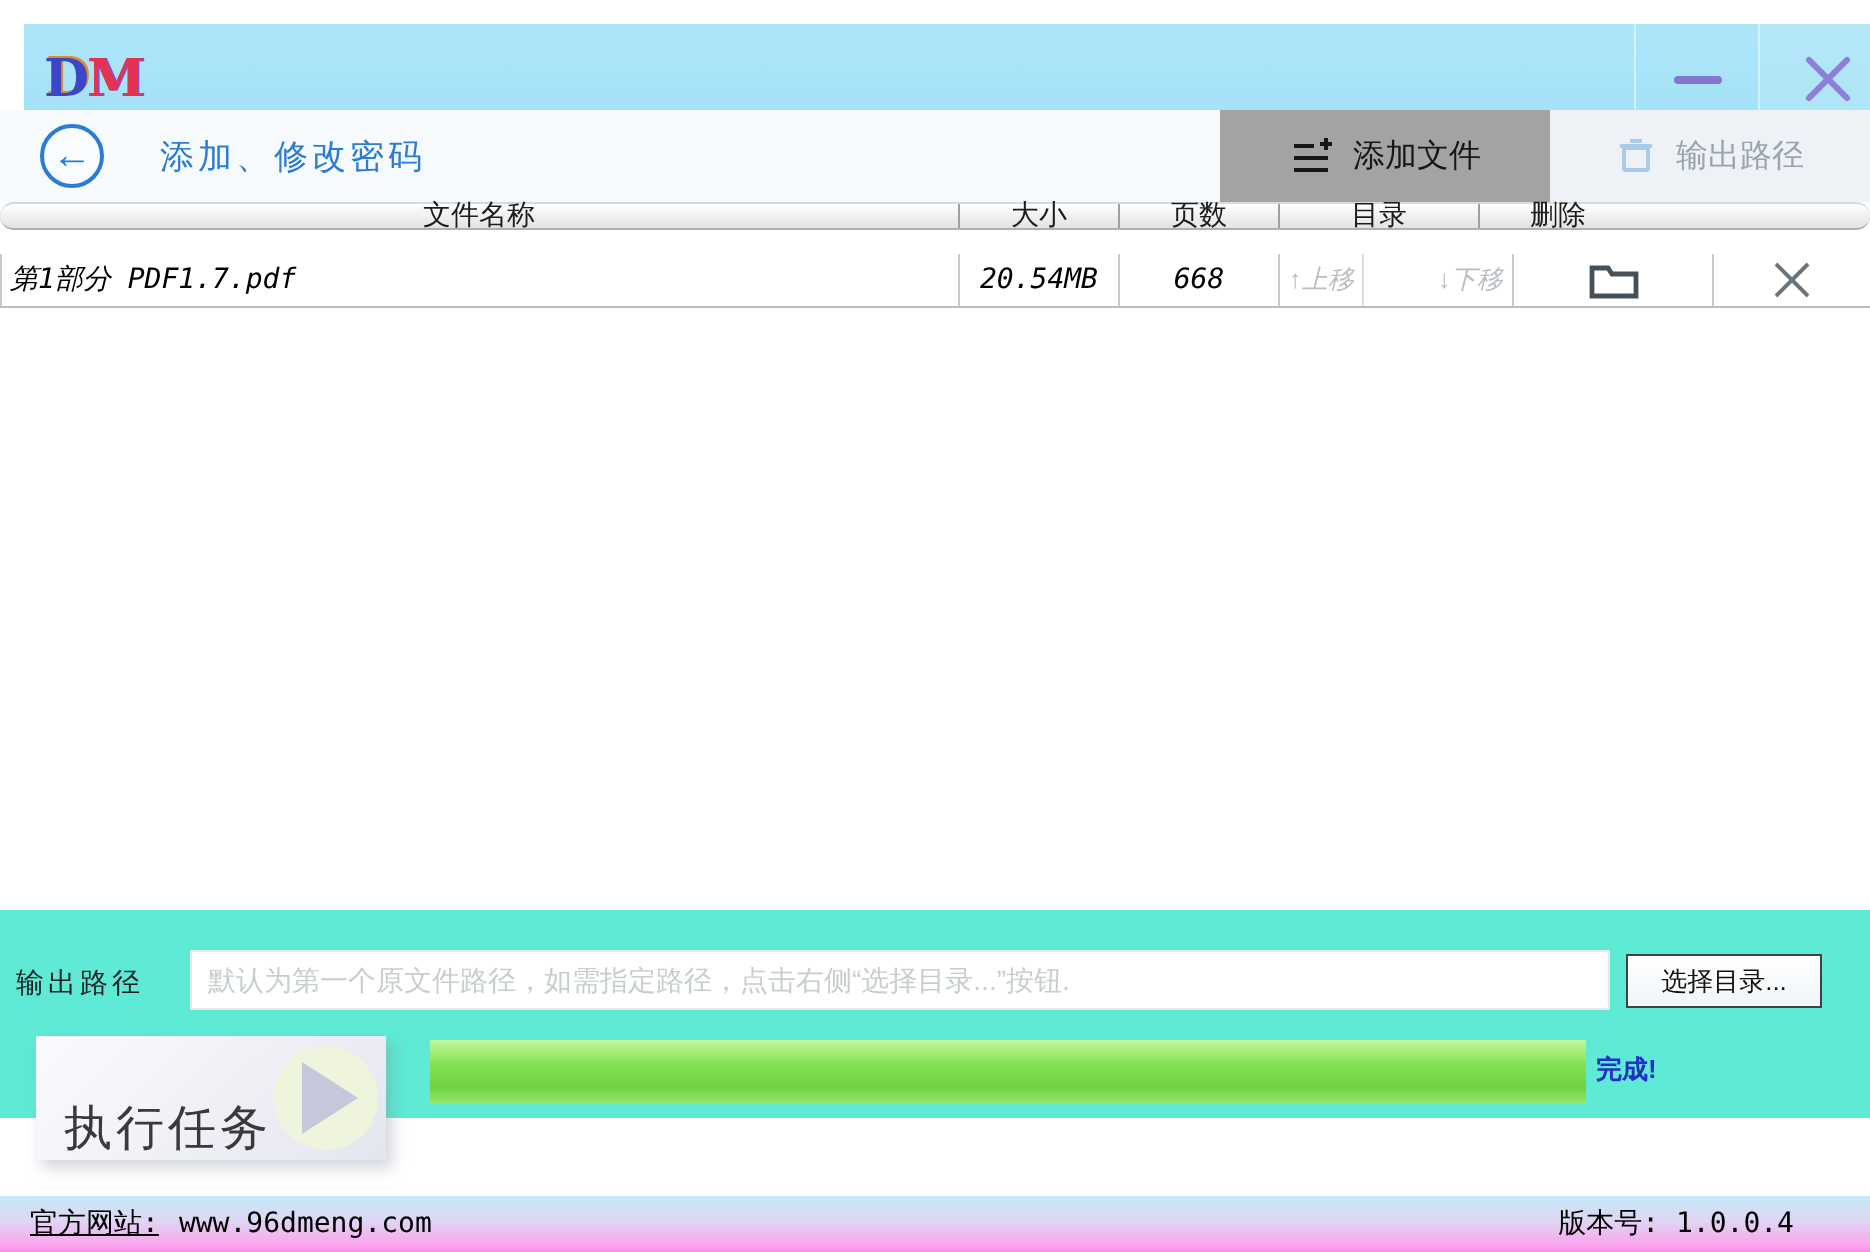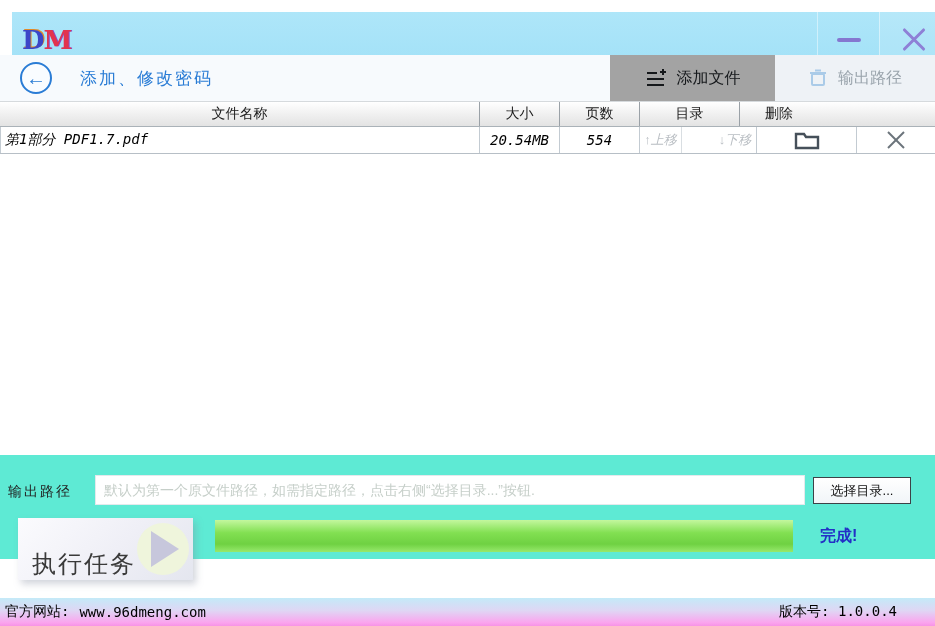--- a/index.html
+++ b/index.html
@@ -29,24 +29,24 @@
   .back-btn { width:32px; height:32px; border:2px solid #2a7cd5; border-radius:50%;
     margin-left:20px; display:flex; align-items:center; justify-content:center;
     color:#2a7cd5; font-size:20px; font-weight:bold; cursor:pointer; background:#f9fcff; }
   .mode-label { color:#2a7cd5; font-size:17px; font-weight:normal; margin-left:28px; letter-spacing:2px; }
   .tb-right { position:absolute; right:0; top:0; height:46px; display:flex; }
   .tb-btn { height:46px; display:flex; align-items:center; justify-content:center; gap:10px; cursor:pointer; font-size:16px; }
   .tb-btn.add { width:165px; background:#a3a3a3; color:#15181b; }
   .tb-btn.clear { width:160px; background:#eef2f6; color:#9aa4ac; }
 
   
-  .thead { position:absolute; left:0; top:101px; width:935px; height:26px; display:flex;
+  .thead { position:absolute; left:0; top:101px; width:935px; height:14px; display:flex;
     background:linear-gradient(180deg,#ffffff 0%,#efefef 55%,#e3e3e3 100%);
     border-top:1px solid #d6dadd; border-bottom:1px solid #aab2b8;
-    font-size:14px; color:#1c1c1c; }
+    font-size:14px; color:#1c1c1c;border-radius:12px; }
   .th { display:flex; align-items:center; justify-content:center; border-right:1px solid #9aa1a7; }
   .th:last-child { border-right:none; }
   .trow { position:absolute; left:0; top:127px; width:935px; height:27px; display:flex;
     background:#ffffff; border-bottom:1px solid #b7bfc6; font-size:14px; color:#000;font-style:italic; }
   .td { display:flex; align-items:center; border-right:1px solid #c3cbd2; height:100%; }
   .td:last-child { border-right:none; }
   .c-name { width:480px; } .c-size { width:80px; } .c-pages { width:80px; }
   .c-sort { width:117px; } .c-dir { width:100px; } .c-del { width:78px; }
   .td.c-name { border-left:1px solid #c3cbd2; padding-left:4px;
     font-family:"DejaVu Sans Mono", monospace; font-size:14px; }
@@ -72,28 +72,28 @@
     font-family:"Liberation Sans", sans-serif; cursor:pointer; }
   .run-btn { position:absolute; left:18px; top:63px; width:175px; height:62px;
     background:linear-gradient(135deg,#fbfbfe 0%,#efeff6 55%,#e4e6ef 100%);
     box-shadow:3px 4px 7px rgba(125,135,155,0.35);
     display:flex; align-items:flex-end; cursor:pointer; }
   .run-text { font-size:24px; color:#3a3a3a; margin-left:14px; letter-spacing:2px; z-index:2; }
   .play-wrap { position:absolute; right:2px; top:50%; transform:translateY(-50%); width:62px; height:62px; }
   .progress { position:absolute; left:215px; top:65px; width:578px; height:32px; background:#eef1f3; }
   .progress-fill { height:100%;
     background:linear-gradient(180deg,#c3f79e 0%,#82e052 40%,#6fd142 75%,#97e96c 100%); }
-  .done-label { position:absolute; left:820px; top:71px; color:#2330c6; font-size:16px; font-weight:bold; }
+  .done-label { position:absolute; left:798px; top:71px; color:#2330c6; font-size:13px; font-weight:bold; }
 
   
   .statusbar { position:absolute; left:0; top:598px; width:935px; height:28px;
     background:linear-gradient(180deg,#c4eaf8 0%,#dfd6f4 45%,#fba4ee 88%,#f693e6 100%);
     display:flex; align-items:center; font-size:14px; color:#000;
     font-family:"DejaVu Sans Mono", monospace; }
-  .site { margin-left:5px; } .site-url { margin-left:10px; }
+  .site { margin-left:15px;text-decoration:underline; } .site-url { margin-left:10px; }
   .version { position:absolute; right:38px; }
 </style>
 </head>
 <body>
 
 <div class="titlebar">
   <div class="logo"><span class="d">D</span><span class="m">M</span></div>
   <div class="win-btn min">
     <div class="min-glyph"></div>
   </div>
@@ -133,21 +133,21 @@
   <div class="th c-name">文件名称</div>
   <div class="th c-size">大小</div>
   <div class="th c-pages">页数</div>
   <div class="th c-dir">目录</div>
   <div class="th c-del">删除</div>
 </div>
 
 <div class="trow">
   <div class="td c-name">第1部分 PDF1.7.pdf</div>
   <div class="td c-size">20.54MB</div>
-  <div class="td c-pages">554</div>
+  <div class="td c-pages">668</div>
   <div class="td c-sort">
     <div class="sort-btn up">↑上移</div>
     <div class="sort-btn down">↓下移</div>
   </div>
   <div class="td c-dir">
     <svg width="26" height="20" viewBox="0 0 26 20">
       <path d="M2 4 h8 l2 3 h12 v11 h-22 z" fill="none" stroke="#46505a" stroke-width="2.4"></path>
     </svg>
   </div>
   <div class="td c-del">

